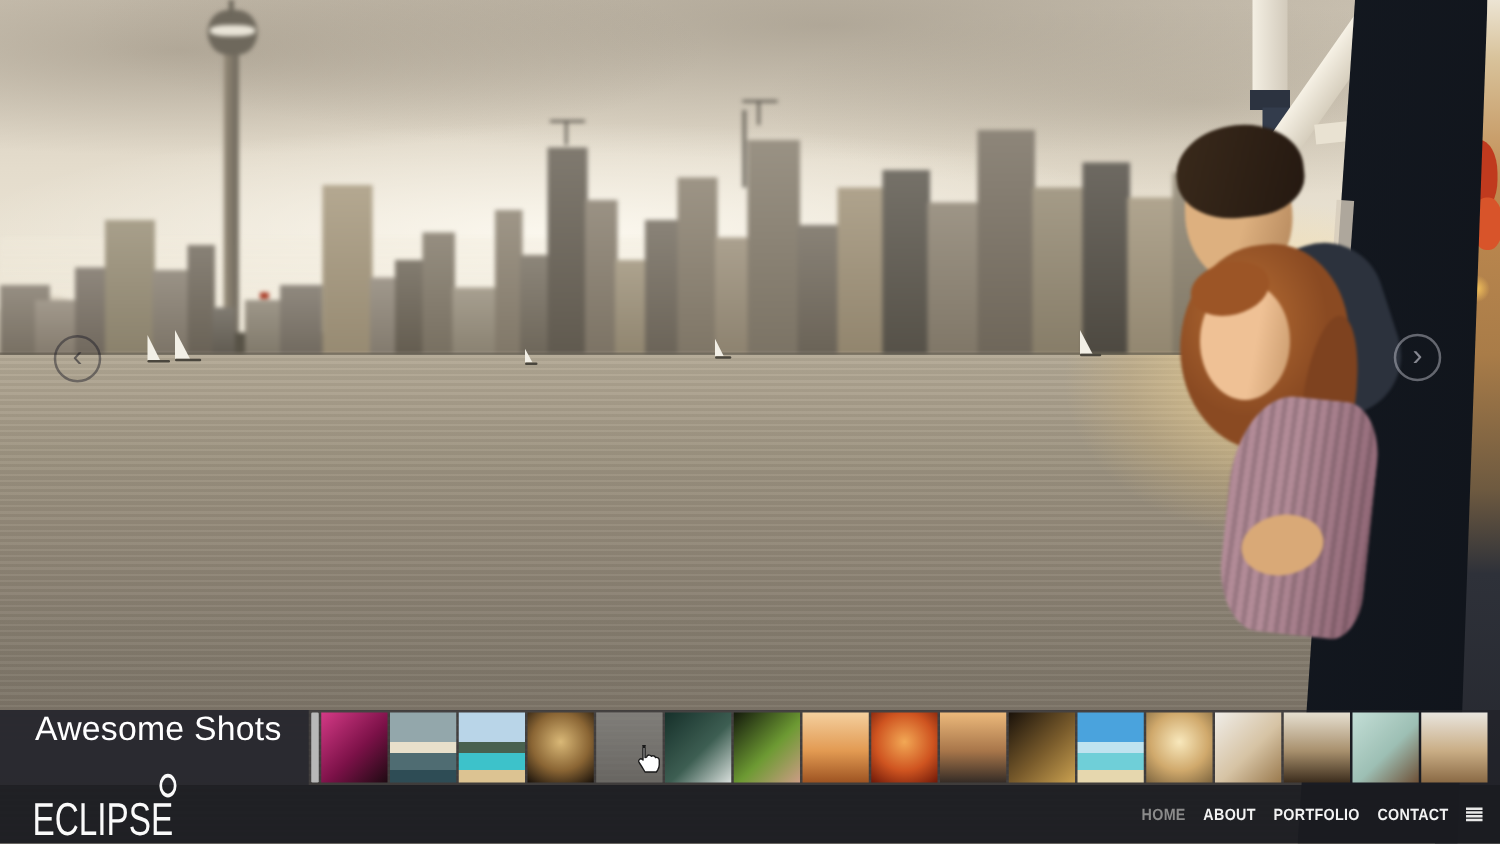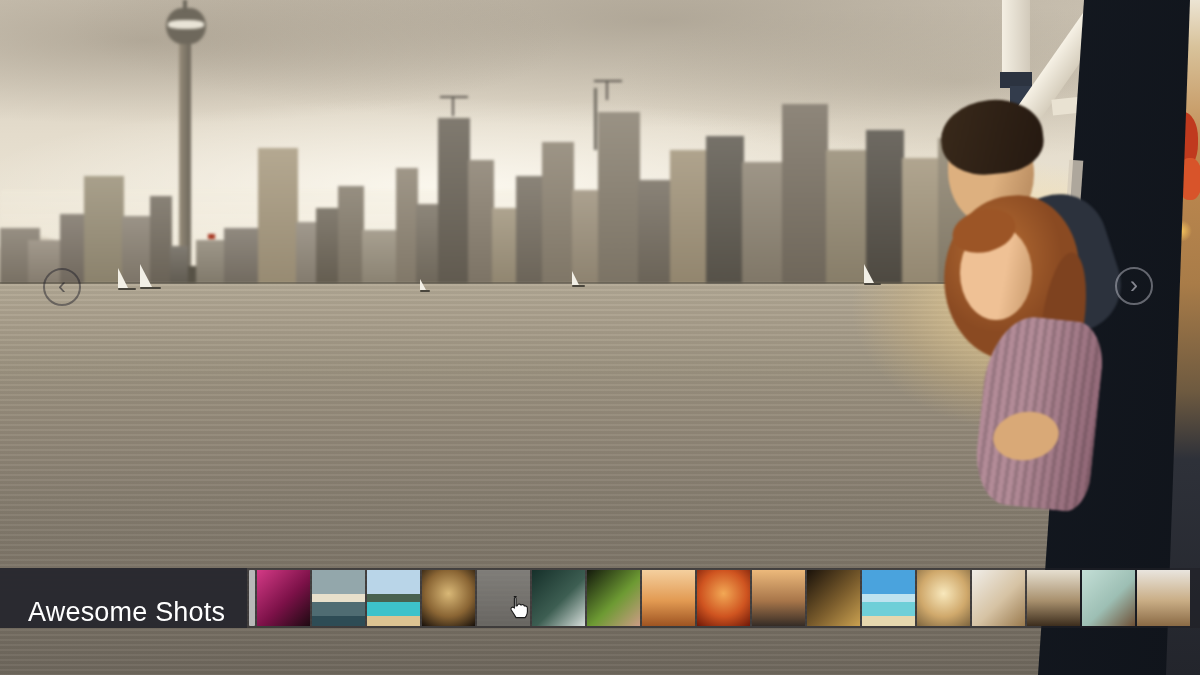--- a/index.html
+++ b/index.html
@@ -86,21 +86,21 @@
   
   .arrow{position:absolute;width:38px;height:38px;border-radius:50%;background:transparent;
     display:flex;align-items:center;justify-content:center;font-size:24px;line-height:1;
     padding:0 0 3px 0;cursor:pointer;font-family:"Liberation Sans",sans-serif;}
   .arrow.left{left:43px;top:268px;border:2px solid rgba(25,25,35,.45);color:rgba(25,25,35,.55);}
   .arrow.right{left:1115px;top:267px;border:2px solid rgba(225,225,235,.4);color:rgba(230,230,240,.55);}
 
   
   .strip-bar{left:0;top:568px;width:1200px;height:60px;background:rgba(33,33,38,.62);}
   .title-panel{left:0;top:568px;width:247px;height:60px;background:rgba(40,40,47,.9);
-    display:flex;align-items:flex-end;}
+    display:flex;align-items:flex-start;}
   .gallery-title{margin:0 0 0 28px;color:#fff;font-size:27px;font-weight:400;letter-spacing:.2px;}
   .scroll-handle{left:249px;top:570px;width:6px;height:56px;background:#b8b8b8;border-radius:1px;cursor:pointer;}
   .thumbs{left:257px;top:570px;height:56px;display:flex;gap:2px;}
   .thumb{width:53px;height:56px;flex:0 0 auto;cursor:pointer;background:#555;}
   .thumb.faded{opacity:.5;box-shadow:inset 0 0 0 60px rgba(210,208,200,.35);}
 
   
   .footer{left:0;top:628px;width:1200px;height:47px;background:rgba(27,28,33,.94);
     display:flex;align-items:center;justify-content:space-between;}
   .logo{position:relative;margin-left:26px;color:#fafafa;font-size:37px;font-weight:300;
@@ -248,18 +248,36 @@
       <div class="thumb" style="background: linear-gradient(rgb(236, 185, 123), rgb(168, 118, 74) 55%, rgb(53, 44, 38));"></div>
       <div class="thumb" style="background: linear-gradient(135deg, rgb(26, 18, 10), rgb(122, 92, 44) 55%, rgb(201, 160, 80));"></div>
       <div class="thumb" style="background: linear-gradient(rgb(74, 163, 221) 0px, rgb(74, 163, 221) 42%, rgb(191, 227, 239) 42%, rgb(191, 227, 239) 58%, rgb(111, 207, 216) 58%, rgb(111, 207, 216) 82%, rgb(230, 215, 174) 82%, rgb(230, 215, 174) 100%);"></div>
       <div class="thumb" style="background: radial-gradient(circle at 50% 42%, rgb(248, 232, 188), rgb(208, 169, 108) 55%, rgb(125, 101, 63));"></div>
       <div class="thumb" style="background: linear-gradient(135deg, rgb(240, 237, 232), rgb(214, 195, 164) 55%, rgb(154, 122, 78));"></div>
       <div class="thumb" style="background: linear-gradient(rgb(230, 223, 208), rgb(168, 144, 109) 55%, rgb(60, 45, 29));"></div>
       <div class="thumb" style="background: linear-gradient(135deg, rgb(195, 222, 214), rgb(157, 191, 180) 55%, rgb(110, 80, 54));"></div>
       <div class="thumb" style="background: linear-gradient(rgb(233, 229, 222), rgb(201, 173, 133) 55%, rgb(138, 106, 69));"></div>
     </div>
 
+  <div class="footer abs">
+    <div class="logo">
+      <span class="logo-ring"></span>
+      <span>ECLIPSE</span>
+    </div>
+    <nav class="nav" id="nav">
+        <a class="active">HOME</a>
+        <a class="">ABOUT</a>
+        <a class="">PORTFOLIO</a>
+        <a class="">CONTACT</a>
+        <div class="burger">
+          <span></span>
+          <span></span>
+          <span></span>
+          <span></span>
+        </div>
+      </nav>
+  </div>
 
   <svg class="cursor" width="22" height="26" viewBox="0 0 22 26">
     <path d="M8.2 1.6c1 0 1.8.8 1.8 1.8v7.6l1.3-.3c.2-1 1.2-1.8 2.3-1.6.7.1 1.2.5 1.5 1 .4-.4 1-.6 1.6-.5.8.1 1.5.7 1.7 1.4.3-.1.7-.2 1.1-.1 1.1.2 1.9 1.1 1.9 2.2v3.7c0 1.8-.5 3-1.3 4.3l-1 1.5H10l-.7-1.2c-.6-1-3.4-5.5-4-6.4-.5-.8-.4-1.7.2-2.3.7-.7 1.8-.7 2.5 0l.4.4V3.4c0-1 .8-1.8 1.8-1.8z" fill="#ffffff" stroke="#1a1a1a" stroke-width="1.1" stroke-linejoin="round"></path>
   </svg>
 
 </div>
 
 </body></html>

